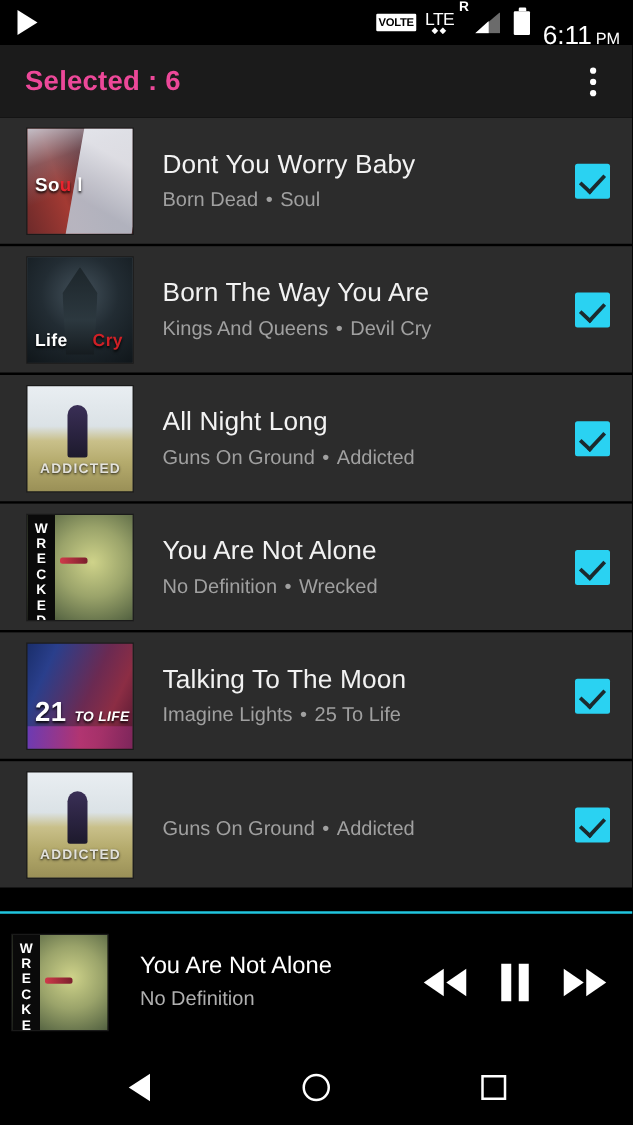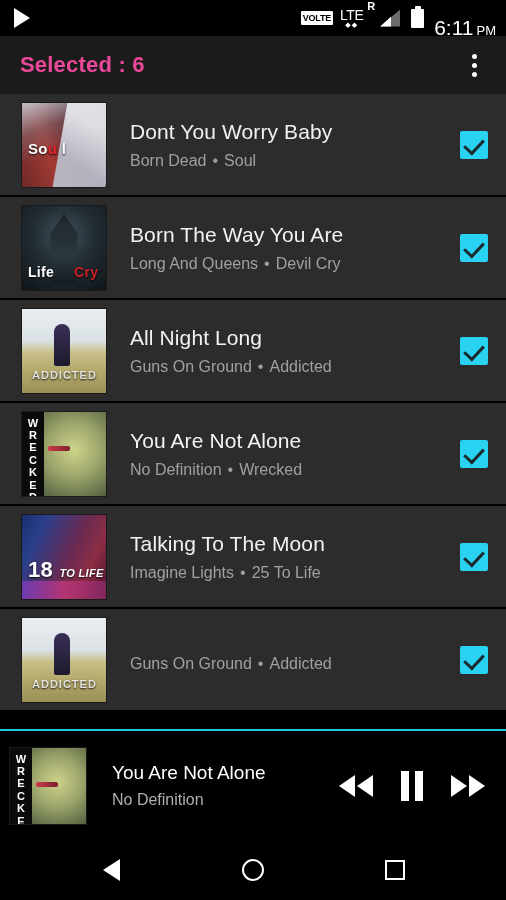--- a/index.html
+++ b/index.html
@@ -473,21 +473,21 @@
           <div class="song-sub"><span>Born Dead</span><span class="dot">•</span><span>Soul</span></div>
         </div>
         <div class="checkbox"></div>
       </div>
       <div class="song-row">
         <div class="art devil">
           <span class="label"><span>Life</span><em>Cry</em></span>
         </div>
         <div class="song-info">
           <div class="song-title">Born The Way You Are</div>
-          <div class="song-sub"><span>Long And Queens</span><span class="dot">•</span><span>Devil Cry</span></div>
+          <div class="song-sub"><span>Kings And Queens</span><span class="dot">•</span><span>Devil Cry</span></div>
         </div>
         <div class="checkbox"></div>
       </div>
       <div class="song-row">
         <div class="art addicted">
           <span class="label">ADDICTED</span>
         </div>
         <div class="song-info">
           <div class="song-title">All Night Long</div>
           <div class="song-sub"><span>Guns On Ground</span><span class="dot">•</span><span>Addicted</span></div>
@@ -500,21 +500,21 @@
           <span class="eye"></span>
         </div>
         <div class="song-info">
           <div class="song-title">You Are Not Alone</div>
           <div class="song-sub"><span>No Definition</span><span class="dot">•</span><span>Wrecked</span></div>
         </div>
         <div class="checkbox"></div>
       </div>
       <div class="song-row">
         <div class="art life">
-          <span class="label"><span>18</span> <small>TO LIFE</small></span>
+          <span class="label"><span>21</span> <small>TO LIFE</small></span>
         </div>
         <div class="song-info">
           <div class="song-title">Talking To The Moon</div>
           <div class="song-sub"><span>Imagine Lights</span><span class="dot">•</span><span>25 To Life</span></div>
         </div>
         <div class="checkbox"></div>
       </div>
       <div class="song-row">
         <div class="art addicted">
           <span class="label">ADDICTED</span>

